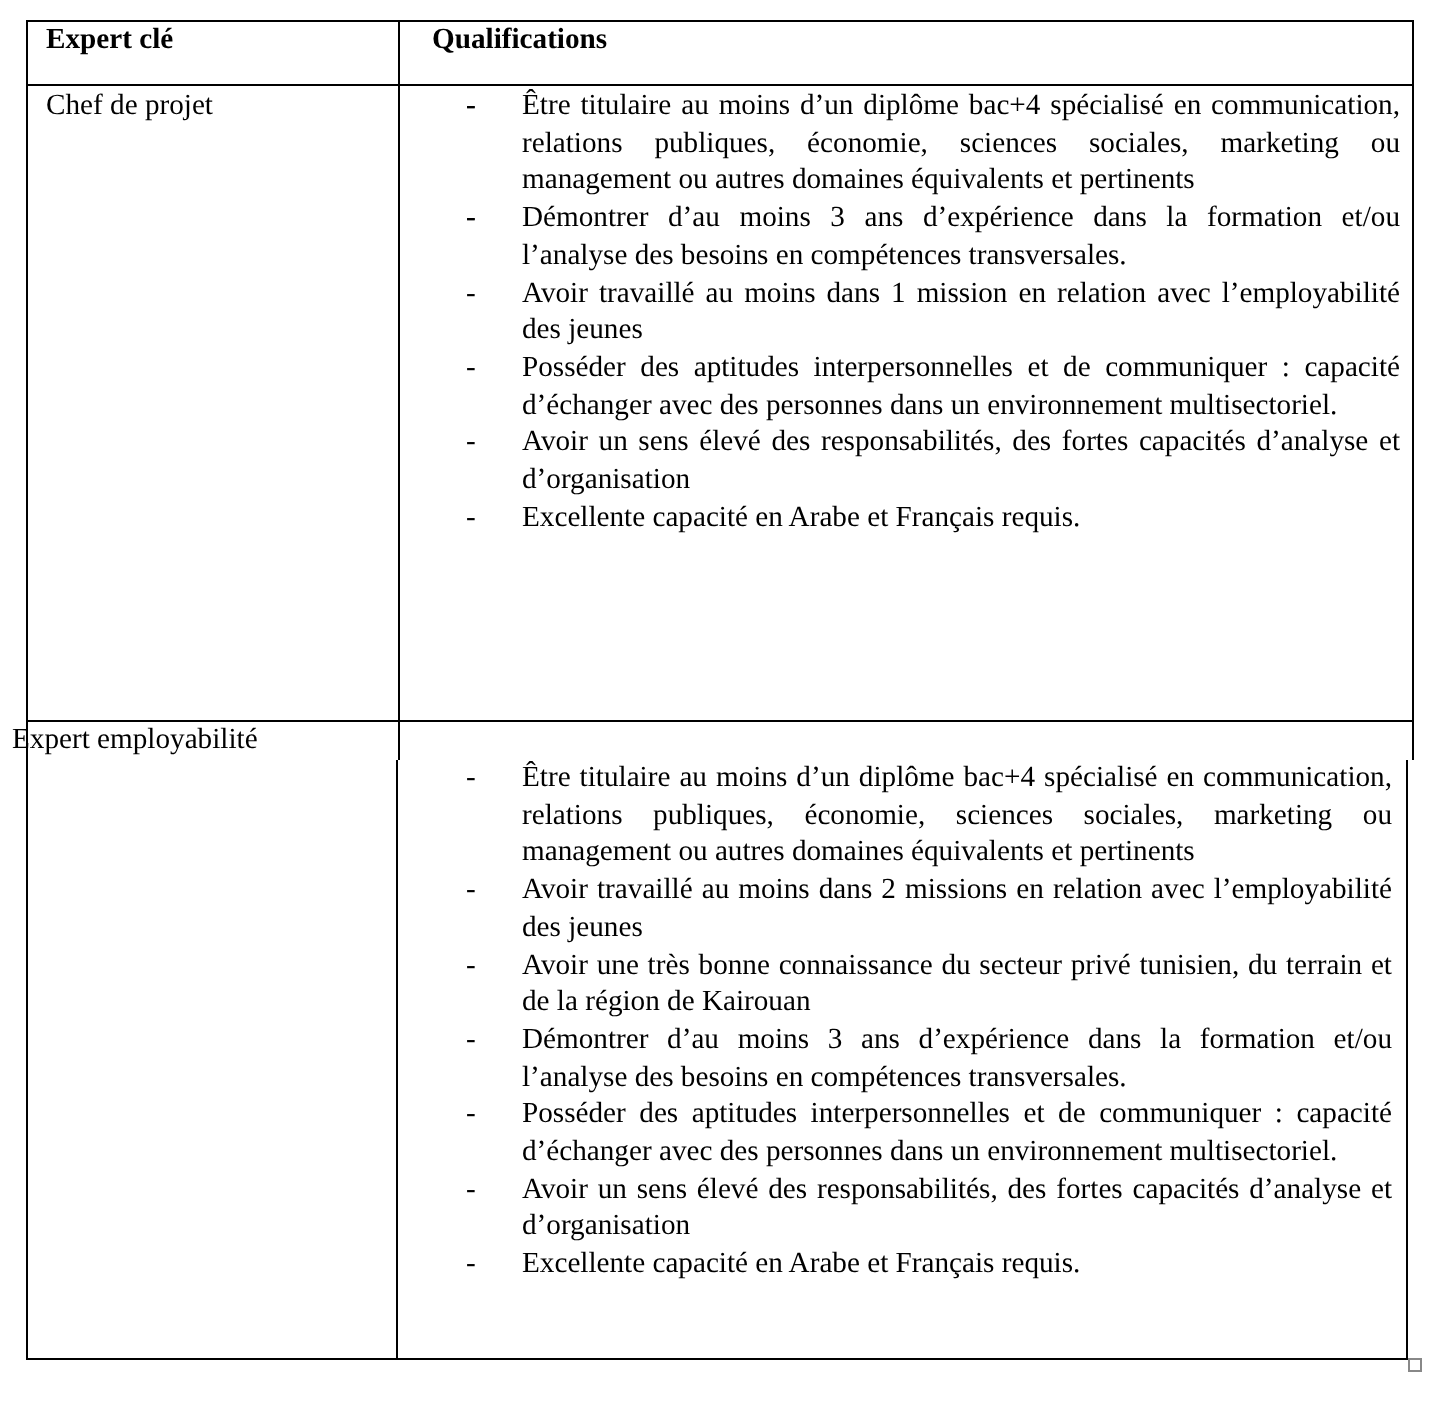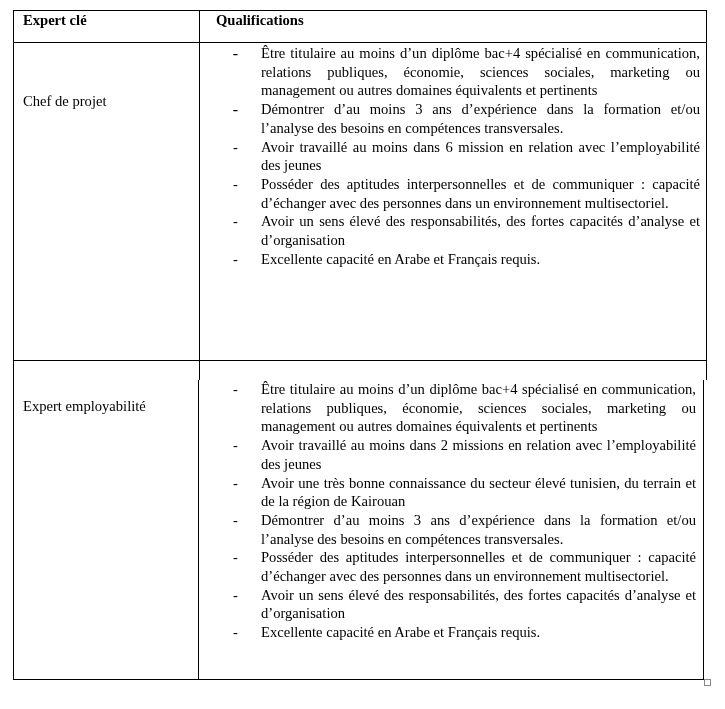--- a/index.html
+++ b/index.html
@@ -74,67 +74,67 @@
   <div class="line vl" style="left:199px; top:10px; height:370px;"></div>
   <div class="line vl" style="left:706px; top:10px; height:370px;"></div>
 
   <div class="line vl" style="left:13px; top:380px; height:300px;"></div>
   <div class="line vl" style="left:198px; top:380px; height:300px;"></div>
   <div class="line vl" style="left:703px; top:380px; height:300px;"></div>
 
   <div class="cell-text header" style="left:23px; top:11px;">Expert clé</div>
   <div class="cell-text header" style="left:216px; top:11px;">Qualifications</div>
 
-  <div class="cell-text" style="left:23px; top:44px;margin-top:48px;">Chef de projet</div>
+  <div class="cell-text" style="left:23px; top:44px;">Chef de projet</div>
   <ul class="qual-list" style="top:44px;">
     <li class="qual-item">
         <span class="dash">-</span>
       </li>
     <li class="qual-item">
         <span class="dash">-</span>
         <span class="txt">Être titulaire au moins d’un diplôme bac+4 spécialisé en communication, relations publiques, économie, sciences sociales, marketing ou management ou autres domaines équivalents et pertinents</span>
       </li>
     <li class="qual-item">
         <span class="dash">-</span>
       </li>
     <li class="qual-item">
         <span class="dash">-</span>
         <span class="txt">Démontrer d’au moins 3 ans d’expérience dans la formation et/ou l’analyse des besoins en compétences transversales.</span>
       </li>
     <li class="qual-item">
         <span class="dash">-</span>
-        <span class="txt">Avoir travaillé au moins dans 6 mission en relation avec l’employabilité  des jeunes</span>
+        <span class="txt">Avoir travaillé au moins dans 1 mission en relation avec l’employabilité  des jeunes</span>
       </li>
     <li class="qual-item">
         <span class="dash">-</span>
         <span class="txt">Posséder des aptitudes interpersonnelles et de communiquer : capacité d’échanger avec des personnes dans un environnement multisectoriel.</span>
       </li>
     <li class="qual-item">
         <span class="dash">-</span>
         <span class="txt">Avoir un sens élevé des responsabilités, des fortes capacités d’analyse et d’organisation</span>
       </li>
     <li class="qual-item">
         <span class="dash">-</span>
         <span class="txt">Excellente capacité en Arabe et Français requis.</span>
       </li>
   </ul>
 
-  <div class="cell-text" style="left:23px; top:361px;margin-top:36px;">Expert employabilité</div>
+  <div class="cell-text" style="left:6px; top:361px;">Expert employabilité</div>
   <ul class="qual-list" style="top:380px; width:504px;">
     <li class="qual-item">
         <span class="dash">-</span>
         <span class="txt">Être titulaire au moins d’un diplôme bac+4 spécialisé en communication, relations publiques, économie, sciences sociales, marketing ou management ou autres domaines équivalents et pertinents</span>
       </li>
     <li class="qual-item">
         <span class="dash">-</span>
         <span class="txt">Avoir travaillé au moins dans 2 missions en relation avec l’employabilité  des jeunes</span>
       </li>
     <li class="qual-item">
         <span class="dash">-</span>
-        <span class="txt">Avoir une très bonne connaissance du secteur élevé tunisien, du terrain et de la région  de Kairouan</span>
+        <span class="txt">Avoir une très bonne connaissance du secteur privé tunisien, du terrain et de la région  de Kairouan</span>
       </li>
     <li class="qual-item">
         <span class="dash">-</span>
         <span class="txt">Démontrer d’au moins 3 ans d’expérience dans la formation et/ou l’analyse des besoins en compétences transversales.</span>
       </li>
     <li class="qual-item">
         <span class="dash">-</span>
         <span class="txt">Posséder des aptitudes interpersonnelles et de communiquer : capacité d’échanger avec des personnes dans un environnement multisectoriel.</span>
       </li>
     <li class="qual-item">

